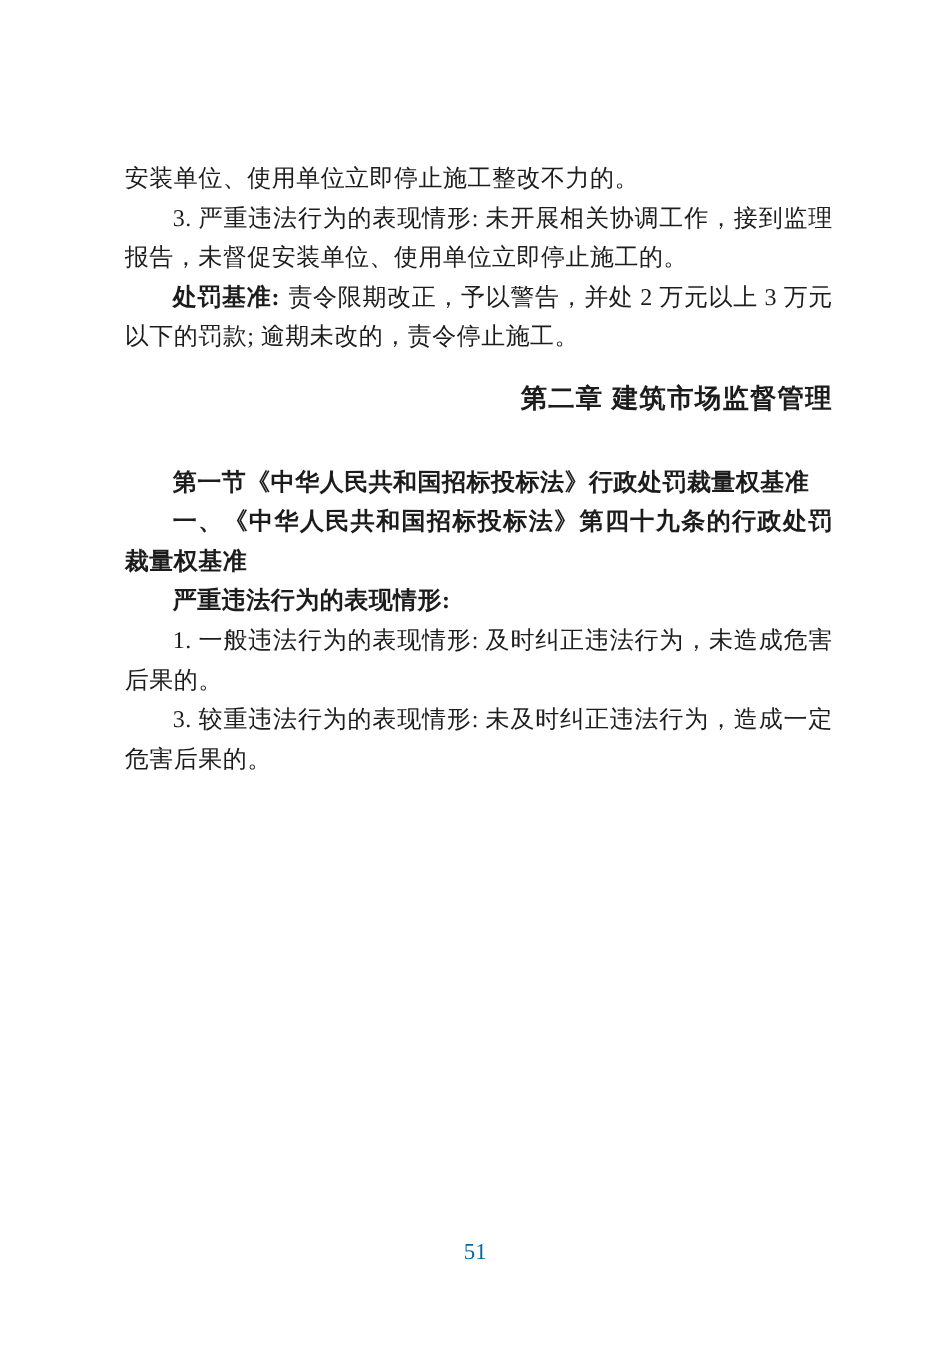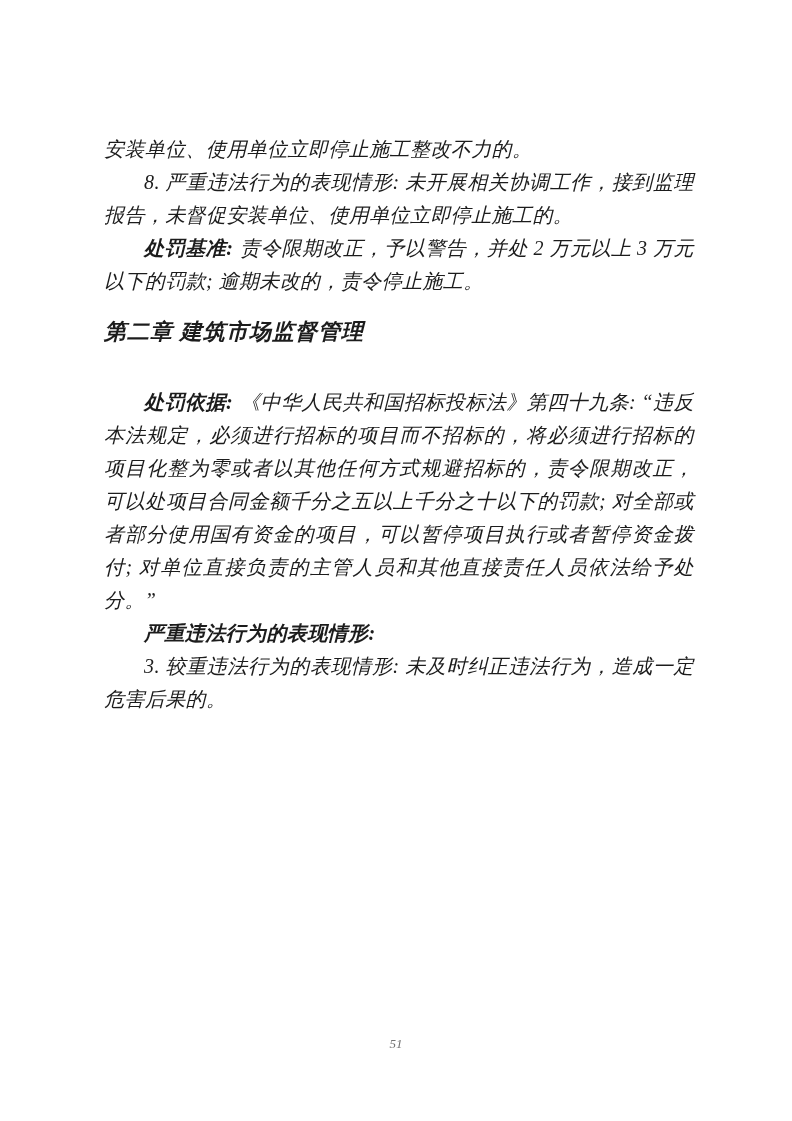--- a/index.html
+++ b/index.html
@@ -8,21 +8,20 @@
     background: #ffffff;
   }
   .page {
     position: relative;
     width: 792px;
     height: 1121px;
     background: #ffffff;
     overflow: hidden;
     font-family: "Liberation Serif", "DejaVu Serif", serif;
     color: #1c1c1c;
-    font-style: italic;
   }
   .content {
     position: absolute;
     left: 104px;
     top: 133px;
     width: 590px;
     font-size: 20px;
     line-height: 33px;
     letter-spacing: 0.4px;
     text-align: justify;
@@ -38,60 +37,62 @@
   .para-label {
     font-weight: bold;
     margin-right: 0.35em;
   }
   .bold {
     font-weight: bold;
   }
   .chapter {
     margin: 16px 0 36px 0;
     text-indent: 0;
-    text-align: left;
+    text-align: right;
     font-family: "Liberation Sans", "DejaVu Sans", sans-serif;
     font-weight: bold;
     font-size: 22px;
     line-height: 36px;
     letter-spacing: 1px;
   }
   .footer {
     position: absolute;
     left: 0;
     right: 0;
     top: 1036px;
     text-align: center;
-    font-size: 13px;
+    font-size: 19px;
     line-height: 16px;
-    color: #737373;
+    color: #0369a1;
     font-family: "Liberation Serif", "DejaVu Serif", serif;
   }
 </style>
 </head>
 <body>
 
 <div class="page">
   <div class="content">
 
     <p class="noindent">安装单位、使用单位立即停止施工整改不力的。</p>
 
 
-    <p>8. 严重违法行为的表现情形: 未开展相关协调工作，接到监理报告，未督促安装单位、使用单位立即停止施工的。</p>
+    <p>3. 严重违法行为的表现情形: 未开展相关协调工作，接到监理报告，未督促安装单位、使用单位立即停止施工的。</p>
 
     <p><span class="para-label">处罚基准:</span><span>责令限期改正，予以警告，并处 2 万元以上 3 万元以下的罚款; 逾期未改的，责令停止施工。</span></p>
 
     <h1 class="chapter">第二章 建筑市场监督管理</h1>
 
+    <p class="bold">第一节《中华人民共和国招标投标法》行政处罚裁量权基准</p>
 
+    <p class="bold">一、《中华人民共和国招标投标法》第四十九条的行政处罚裁量权基准</p>
 
-    <p><span class="para-label">处罚依据:</span><span>《中华人民共和国招标投标法》第四十九条: “违反本法规定，必须进行招标的项目而不招标的，将必须进行招标的项目化整为零或者以其他任何方式规避招标的，责令限期改正，可以处项目合同金额千分之五以上千分之十以下的罚款; 对全部或者部分使用国有资金的项目，可以暂停项目执行或者暂停资金拨付; 对单位直接负责的主管人员和其他直接责任人员依法给予处分。”</span></p>
 
     <p class="bold">严重违法行为的表现情形:</p>
 
+    <p>1. 一般违法行为的表现情形: 及时纠正违法行为，未造成危害后果的。</p>
 
 
     <p>3. 较重违法行为的表现情形: 未及时纠正违法行为，造成一定危害后果的。</p>
 
   </div>
 
   <div class="footer">51</div>
 </div>
 
 </body></html>

